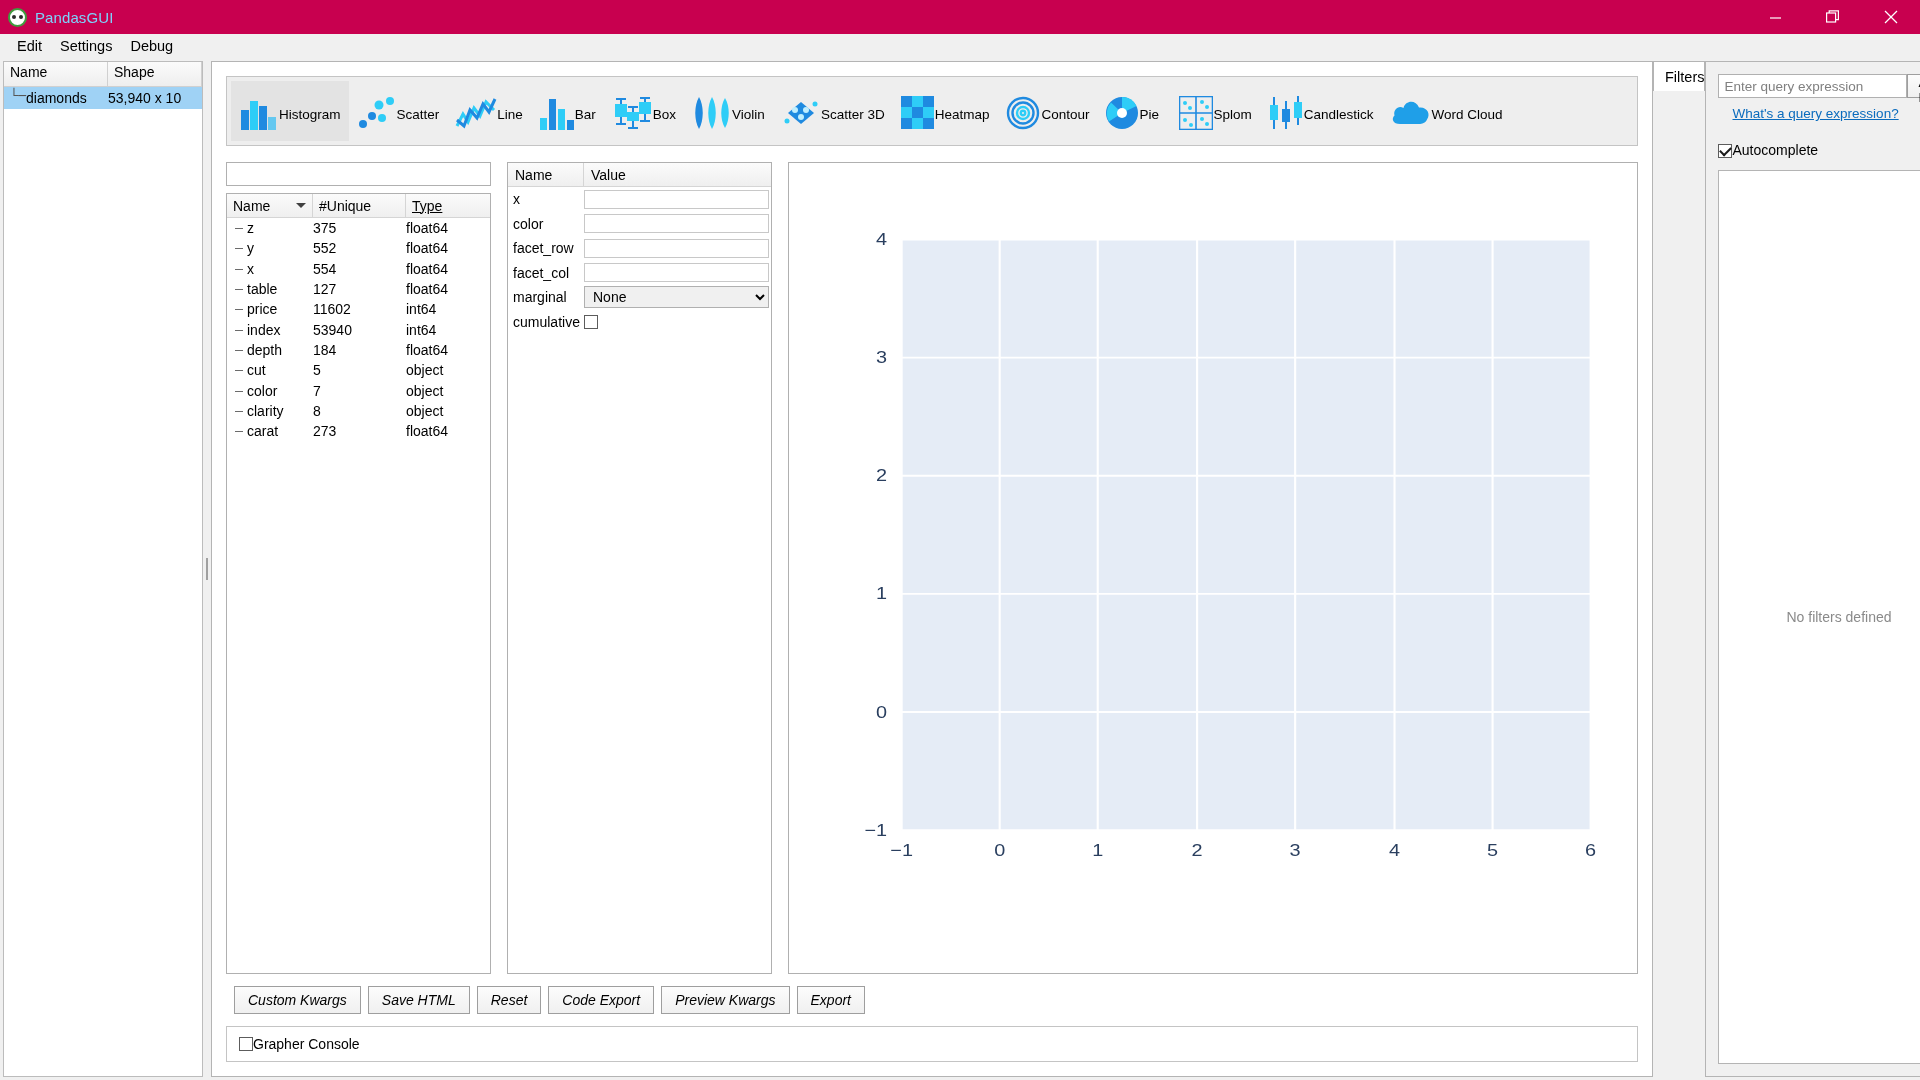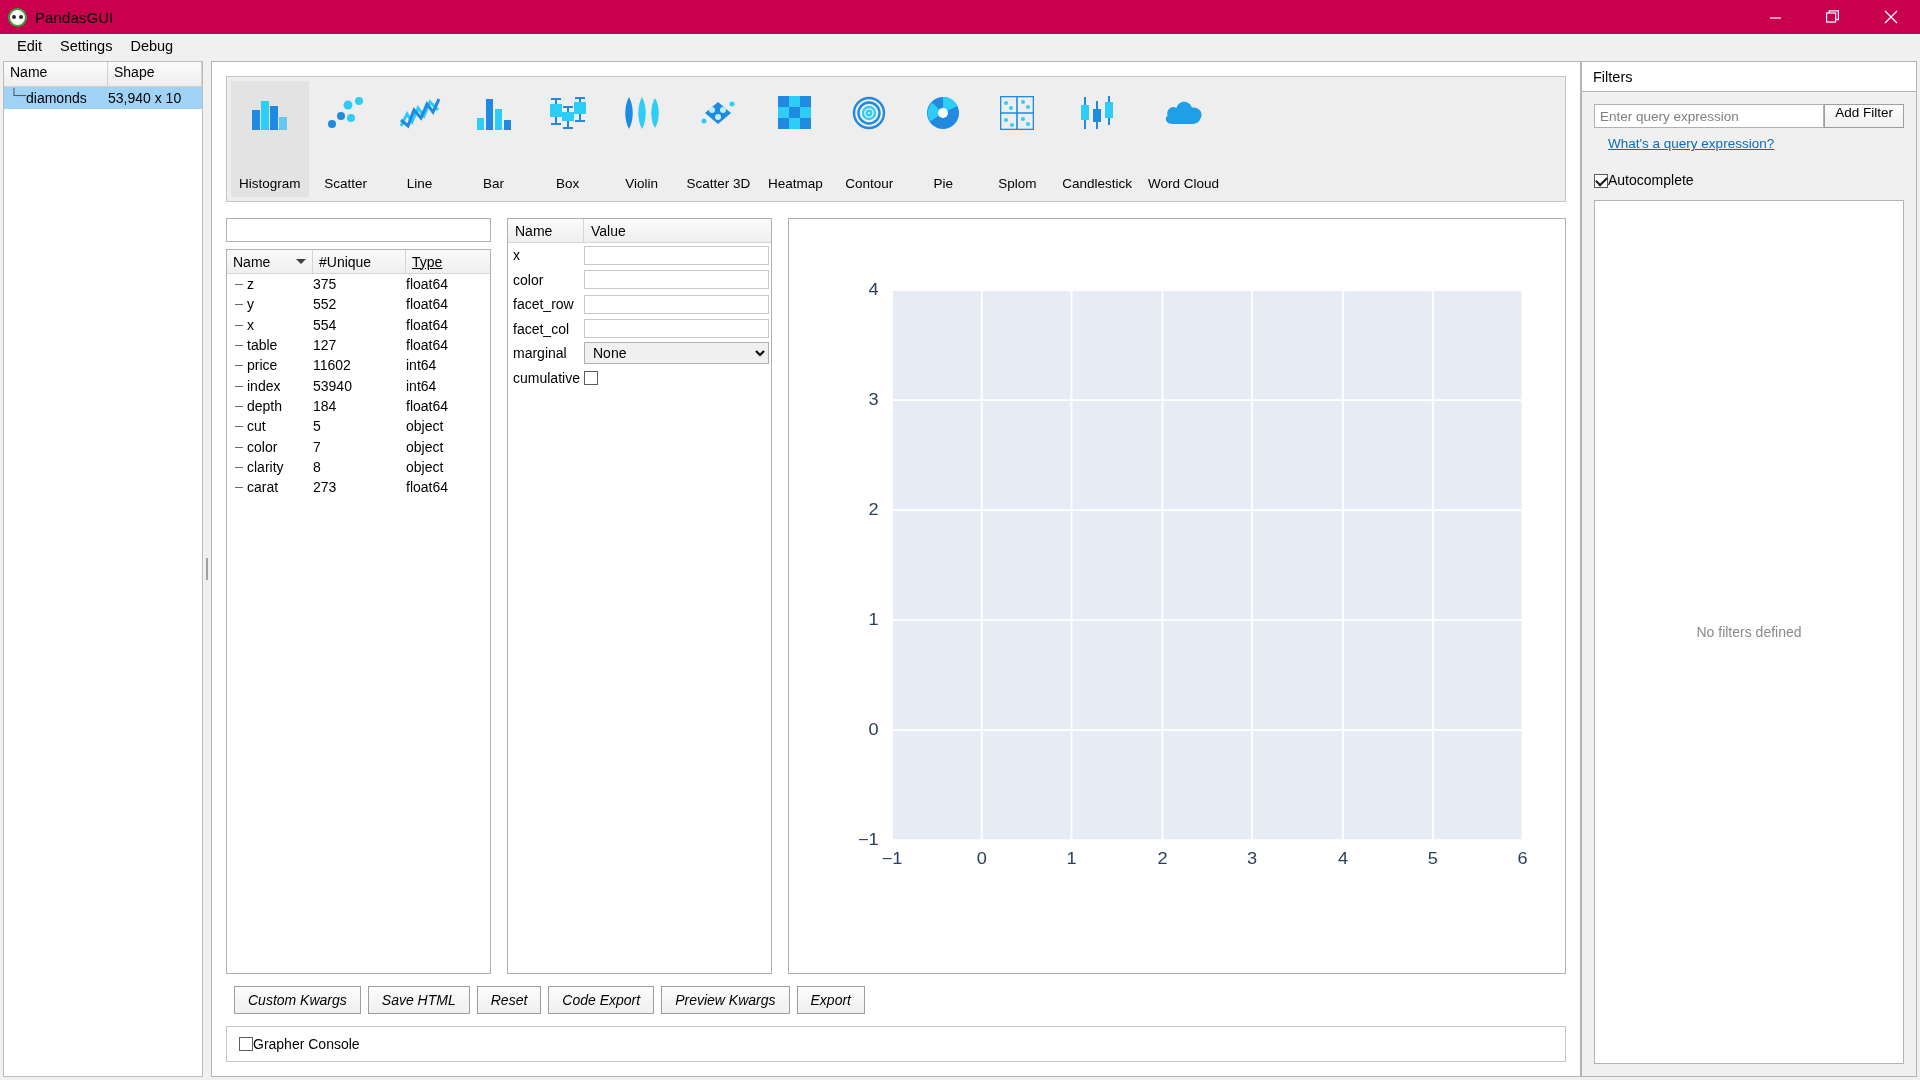--- a/index.html
+++ b/index.html
@@ -33,21 +33,21 @@
     content: "";
     position: absolute;
     width: 4px; height: 4px;
     border-radius: 50%;
     background: #2b2b2b;
     top: 5px;
   }
   .app-logo::before { left: 2px; }
   .app-logo::after  { right: 2px; }
   .app-title {
-    color: #000000;
+    color: #7dd3fc;
     font-size: 15px;
     letter-spacing: 0.1px;
   }
   .win-controls {
     position: absolute;
     right: 0; top: 0;
     height: 34px;
     display: flex;
   }
   .win-btn {
@@ -178,26 +178,25 @@
   
   .plot-types {
     border: 1px solid #c4c4c4;
     background: #eeeeee;
     display: flex;
     padding: 4px 4px;
     flex: none;
   }
   .ptype {
     display: flex;
-    flex-direction: column;
+    flex-direction: row;
     align-items: center;
     justify-content: flex-start;
     padding: 10px 8px 6px 8px;
     min-width: 74px;
-    gap: 38px;
   }
   .ptype.selected { background: #e3e3e3; }
   .ptype .glyph {
     height: 44px;
     display: flex; align-items: center; justify-content: center;
   }
   .ptype .plabel {
     font-size: 13.5px;
     color: #000;
     margin-top: 3px;
@@ -389,25 +388,25 @@
     display: flex;
     align-items: center;
     padding-left: 12px;
     gap: 0;
     flex: none;
   }
   .console-bar .lbl { font-size: 14px; }
 
   
   .rightpanel {
-    width: 336px;
+    width: 264px;
     flex: none;
     margin: 3px 3px 3px 0;
     display: flex;
-    flex-direction: column;
+    flex-direction: row;
   }
   .rp-title {
     background: #ffffff;
     border: 1px solid #b4b4b4;
     border-bottom: none;
     height: 30px;
     display: flex;
     align-items: center;
     padding-left: 11px;
     font-size: 14.5px;

